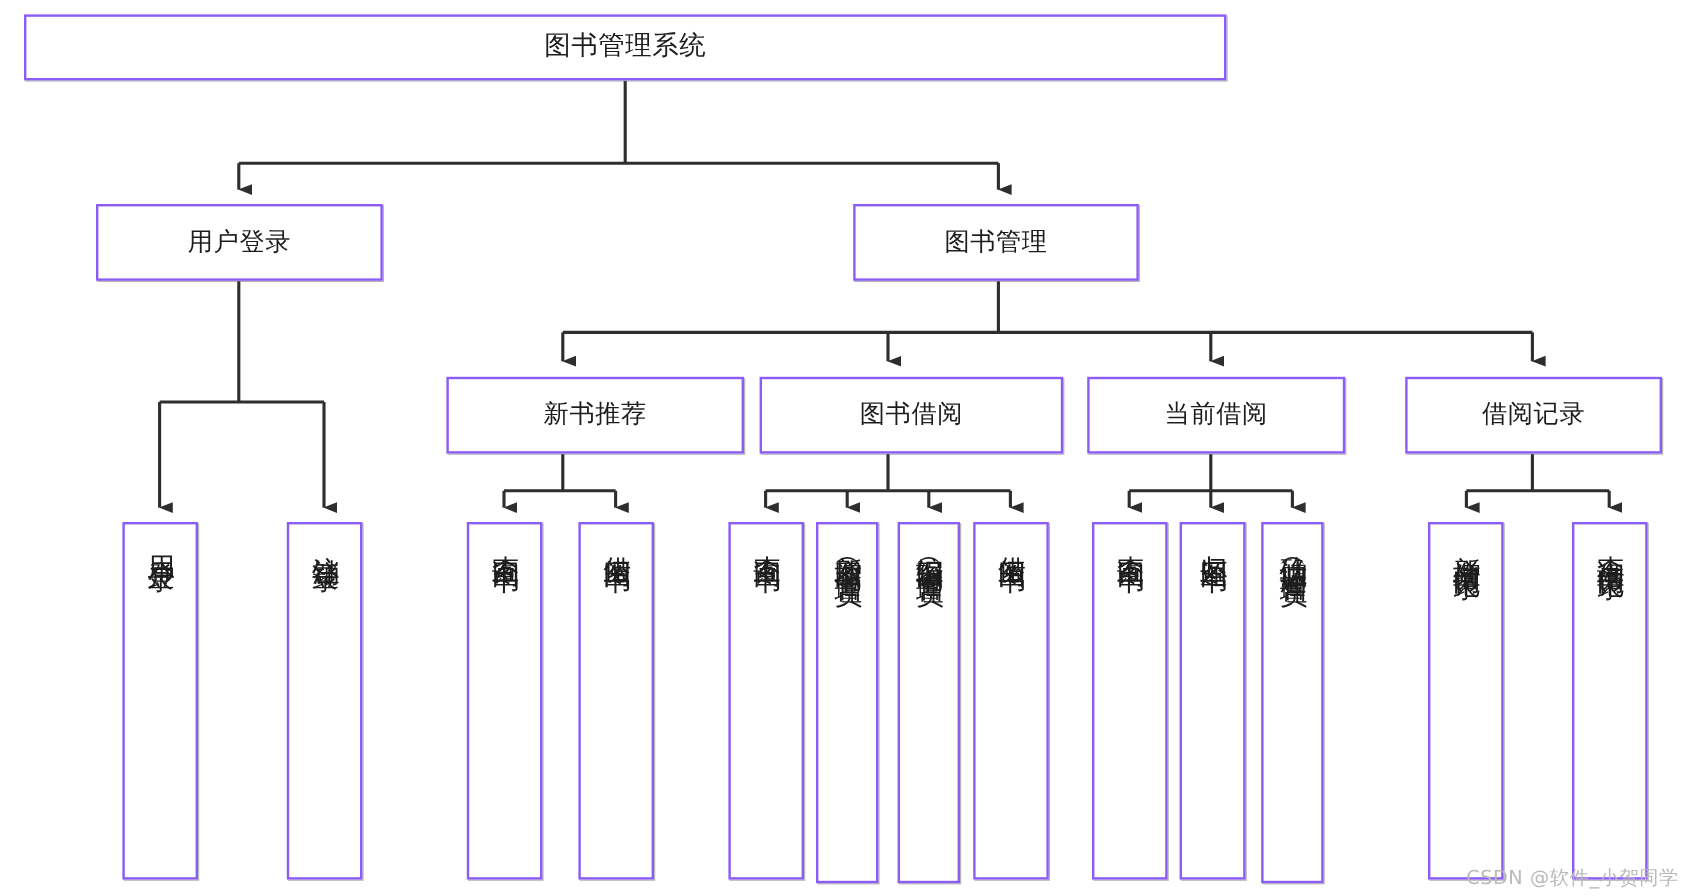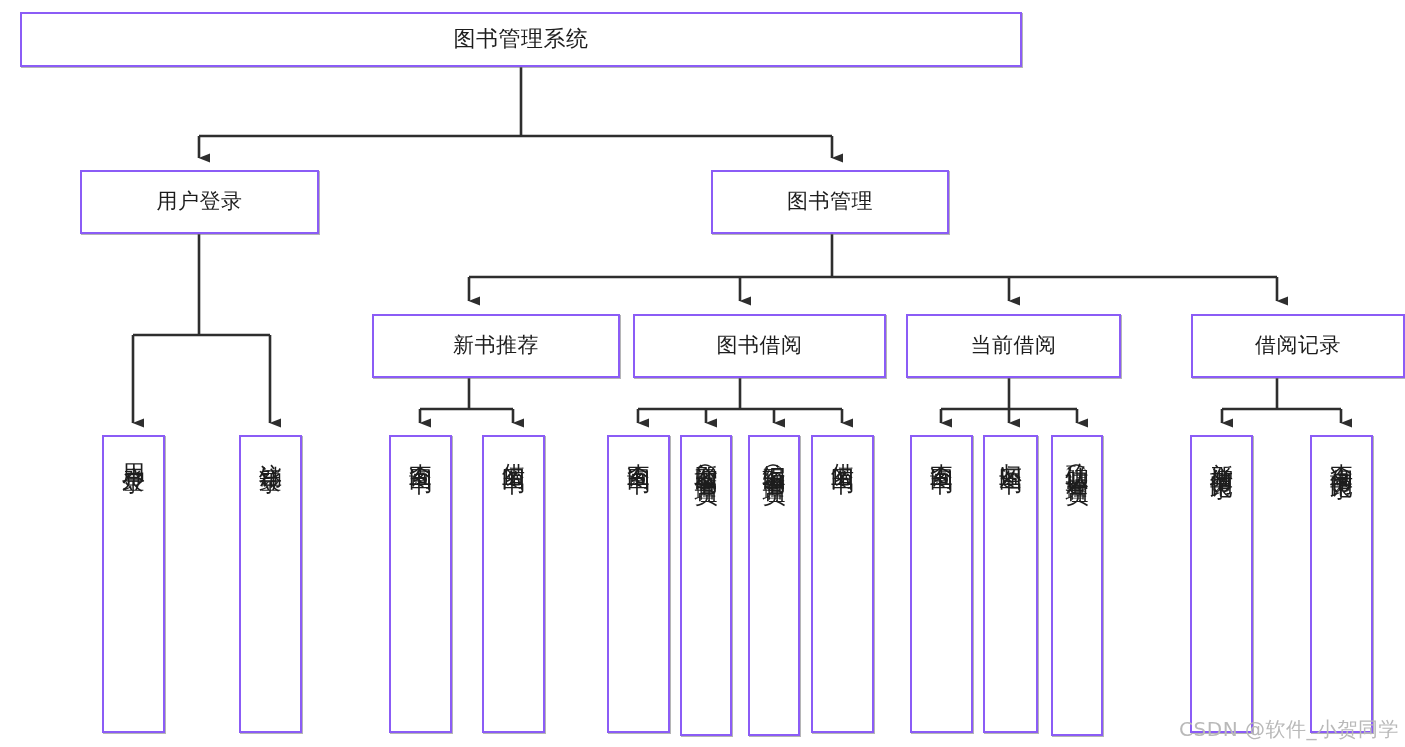--- a/index.html
+++ b/index.html
@@ -61,21 +61,21 @@
     text-orientation: upright;
     font-size: 23px;
     line-height: 1.08;
     letter-spacing: 3px;
     white-space: nowrap;
   }
   .watermark {
     position: absolute;
     right: 6px;
     bottom: 4px;
-    font-size: 20px;
+    font-size: 16px;
     color: #b9b9b9;
     letter-spacing: 0.5px;
     white-space: nowrap;
     font-family: "DejaVu Sans", "Liberation Sans", sans-serif;
   }
 </style>
 </head>
 <body>
 
 <div id="diagram">
@@ -143,21 +143,21 @@
 
   <div class="node horiz" style="left:372px; top:314px; width:248px; height:64px;">
     <span class="label">新书推荐</span>
   </div>
   <div class="node horiz" style="left:633px; top:314px; width:253px; height:64px;">
     <span class="label">图书借阅</span>
   </div>
   <div class="node horiz" style="left:906px; top:314px; width:215px; height:64px;">
     <span class="label">当前借阅</span>
   </div>
-  <div class="node horiz" style="left:1171px; top:314px; width:214px; height:64px;margin-left:20px;">
+  <div class="node horiz" style="left:1171px; top:314px; width:214px; height:64px;">
     <span class="label">借阅记录</span>
   </div>
 
   <div class="node vert" style="left:102px; top:435px; width:63px; height:298px;">
     <span class="label">用户登录</span>
   </div>
   <div class="node vert" style="left:239px; top:435px; width:63px; height:298px;">
     <span class="label">注销登录</span>
   </div>
 

